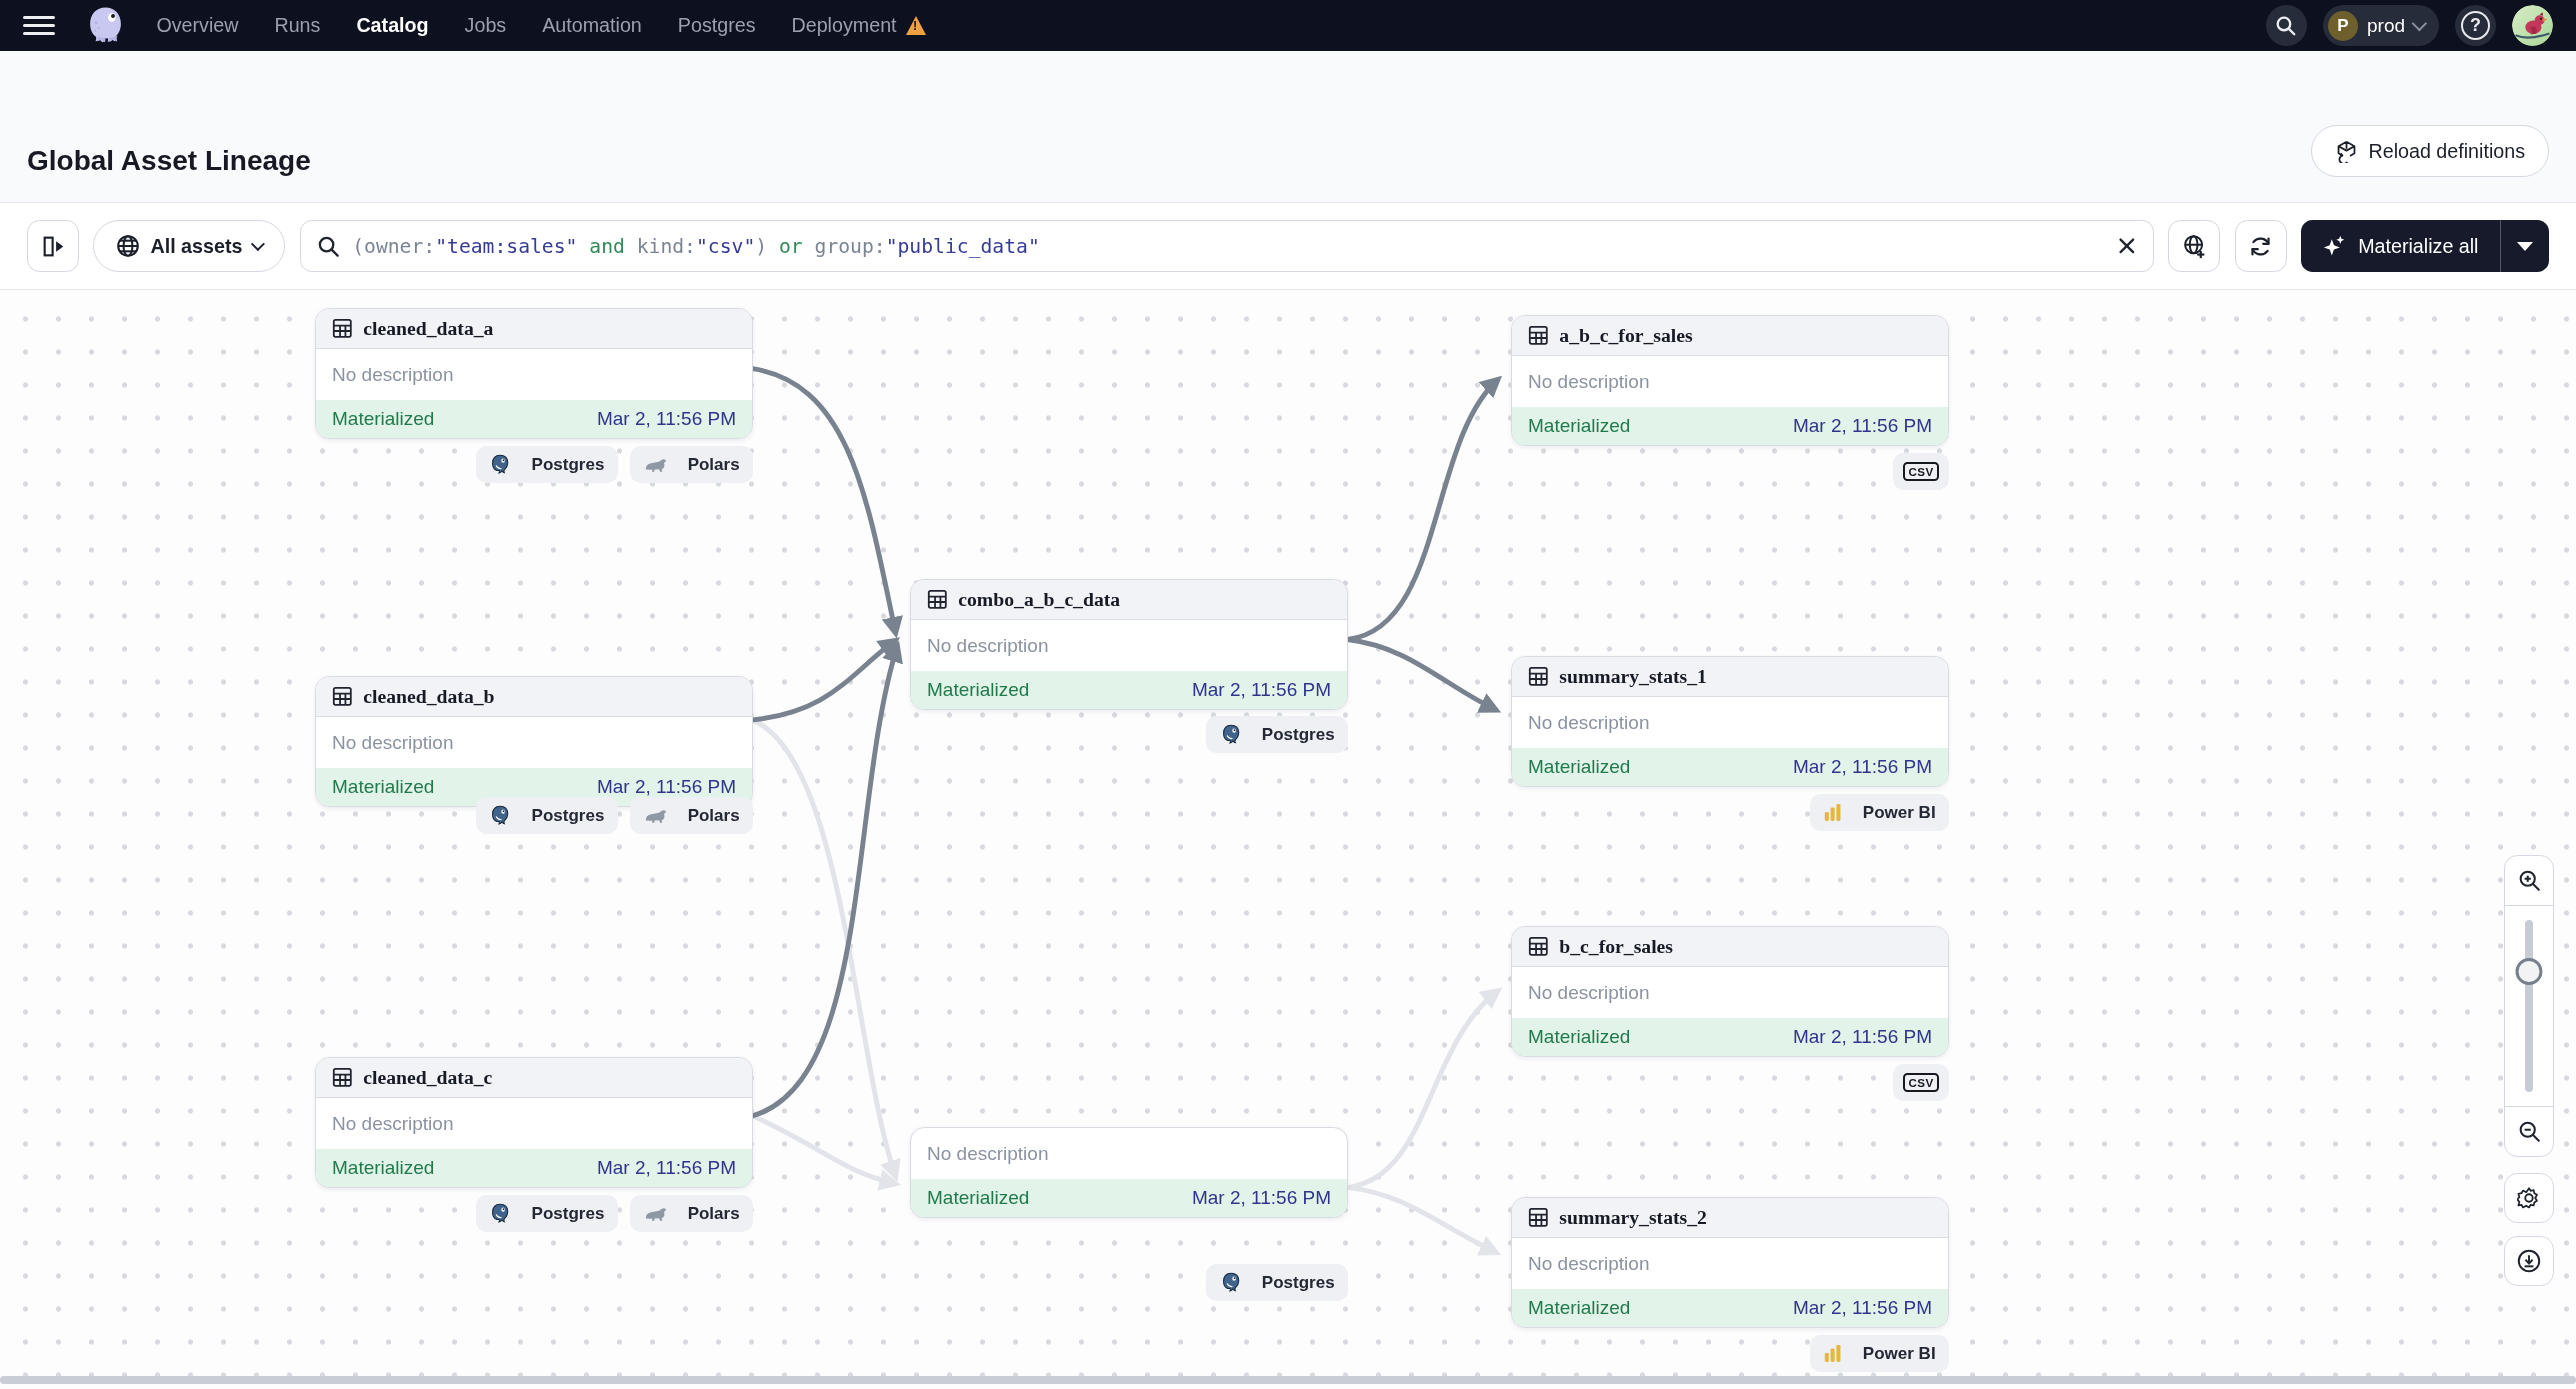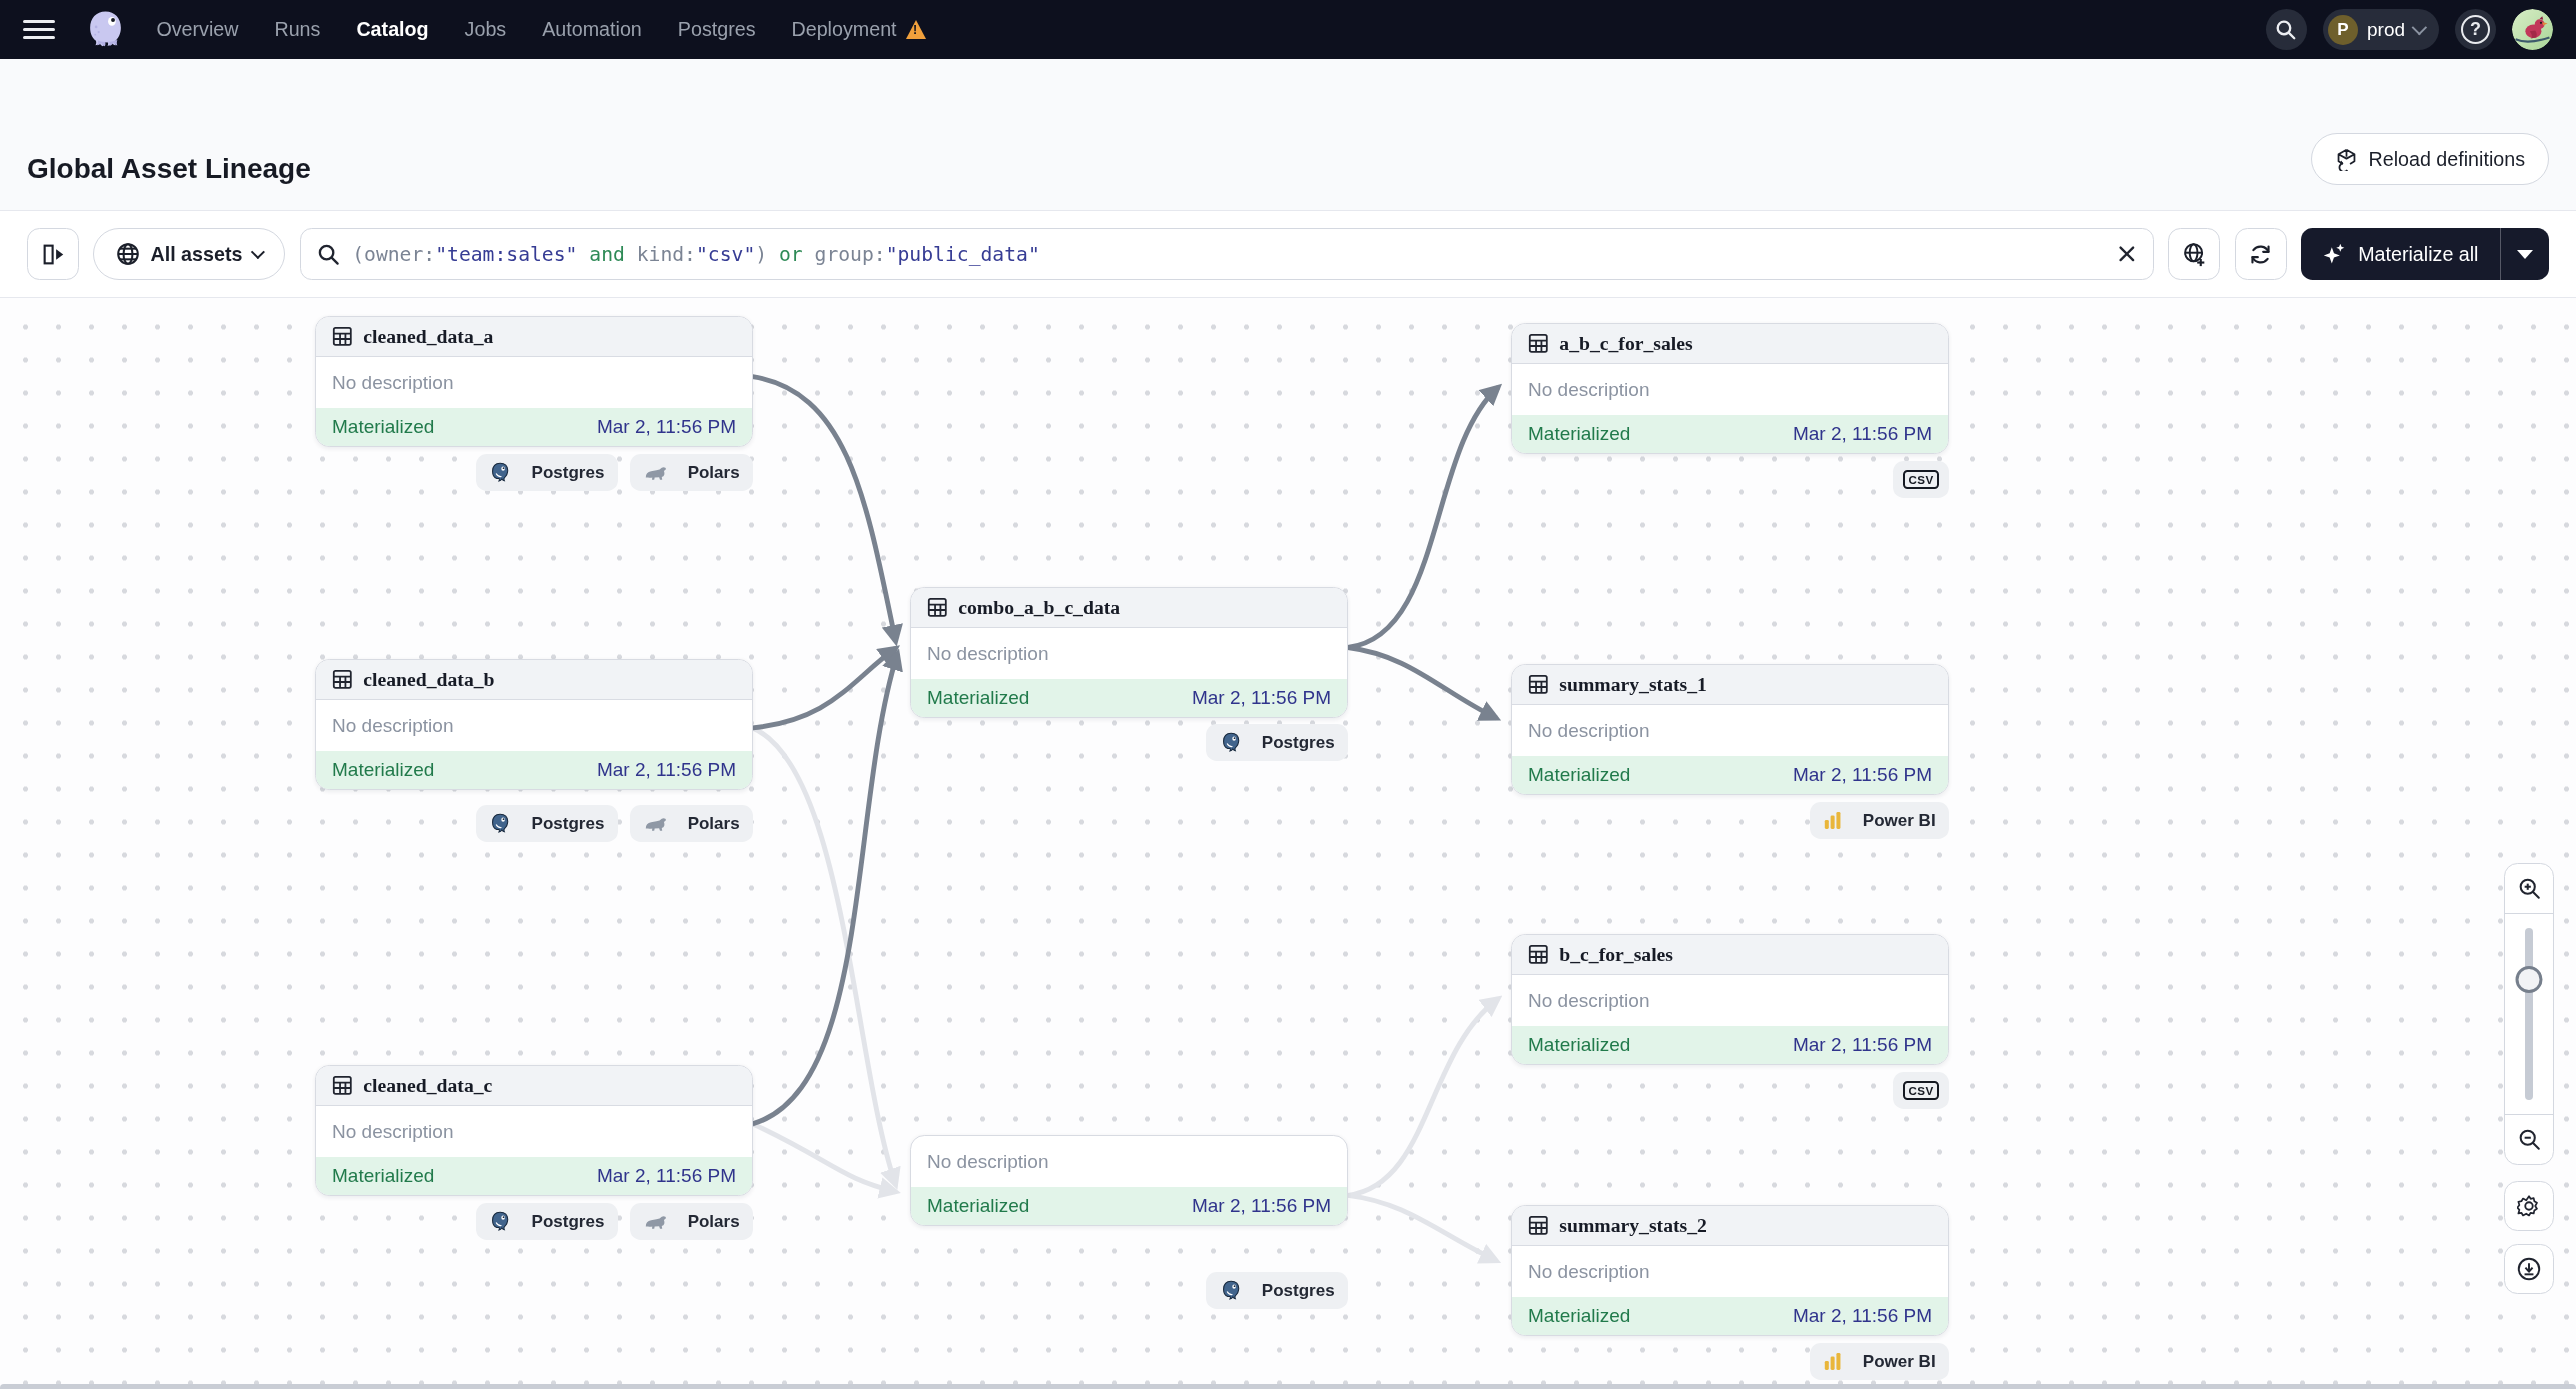--- a/index.html
+++ b/index.html
@@ -1,20 +1,20 @@
 <!DOCTYPE html>
 <html style="font-size:14.3px"><head>
 <meta charset="utf-8">
 <style>
   * { margin:0; padding:0; box-sizing:border-box; }
   html,body { width:2576px; height:1389px; overflow:hidden; background:#fdfdfe;
               font-family:"Liberation Sans", sans-serif; }
 
   
-  .topnav { height:59px; background:#0d101e; display:flex; align-items:center;
+  .topnav { height:51px; background:#0d101e; display:flex; align-items:center;
             padding:0 23px; gap:23px; }
   .hamburger { width:32px; height:23px; display:flex; flex-direction:column;
                justify-content:center; gap:4.5px; cursor:pointer; }
   .hamburger span { display:block; height:3.6px; border-radius:1.8px; background:#eceef2; }
   .logo { width:41px; height:41px; margin:0 7.2px; }
   .nav-links { display:flex; align-items:center; gap:36px; }
   .nav-link { color:#9aa1ad; font-size:19.7px; cursor:pointer; white-space:nowrap; }
   .nav-link.active { color:#ffffff; font-weight:700; }
   .nav-deploy { display:flex; align-items:center; gap:9px; }
   .warn-triangle { width:0; height:0; border-left:10.7px solid transparent;
@@ -320,21 +320,21 @@
       <span>Postgres</span>
     </span>
     <span class="tag">
       <svg width="24" height="16" viewBox="0 0 27 18">
           <path d="M2 14 q0-6 6-7 3-.5 6-1 4-.7 6-3 2-.8 4 0 1 .8.5 2-1.5.8-2 2 .8 2 .3 4-.5 2-2.8 2.5 l.5 3 h-2.5 l-1-2.6 -5 .3 -.5 2.3 h-2.5 l.3-2.4 q-3 .5-4.6-.1 z" fill="#8f98a5"></path>
         </svg>
       <span>Polars</span>
     </span>
   </div>
 
-  <div class="node" style="left:315px; top:361px">
+  <div class="node" style="left:315px; top:386px">
     <div class="node-header">
       <svg width="20.6" height="20.6" viewBox="0 0 23 23">
           <rect x="2" y="2" width="19" height="19" rx="2" fill="none" stroke="#20242f" stroke-width="2"></rect>
           <line x1="2" y1="8.5" x2="21" y2="8.5" stroke="#20242f" stroke-width="2"></line>
           <line x1="2" y1="14.5" x2="21" y2="14.5" stroke="#20242f" stroke-width="2"></line>
           <line x1="9" y1="8.5" x2="9" y2="21" stroke="#20242f" stroke-width="2"></line>
           <line x1="15" y1="8.5" x2="15" y2="21" stroke="#20242f" stroke-width="2"></line>
         </svg>
       <span class="node-title">cleaned_data_b</span>
     </div>

